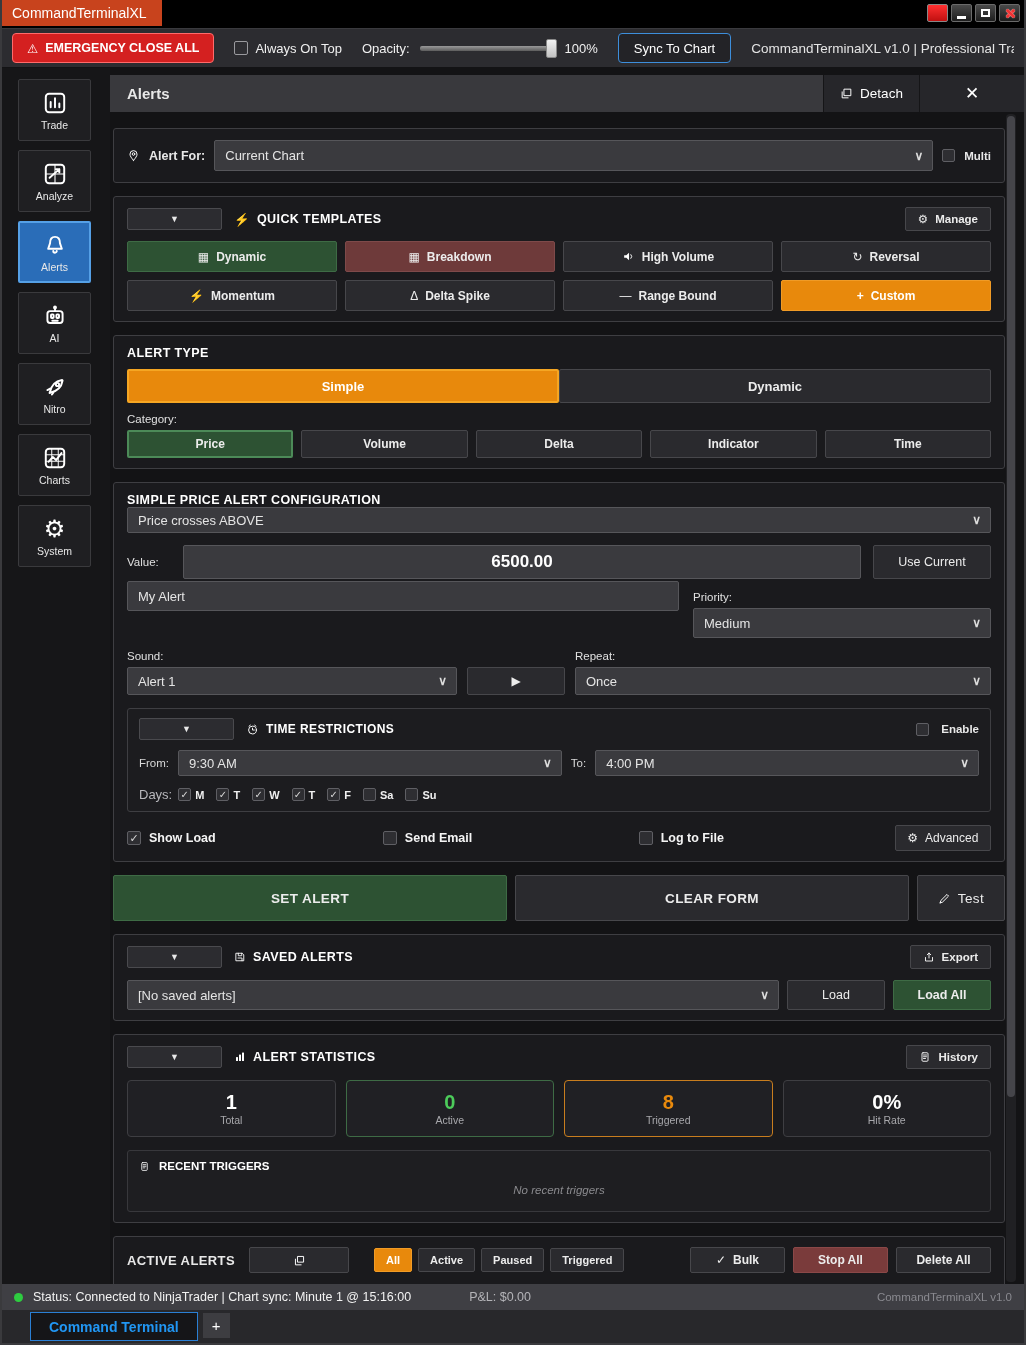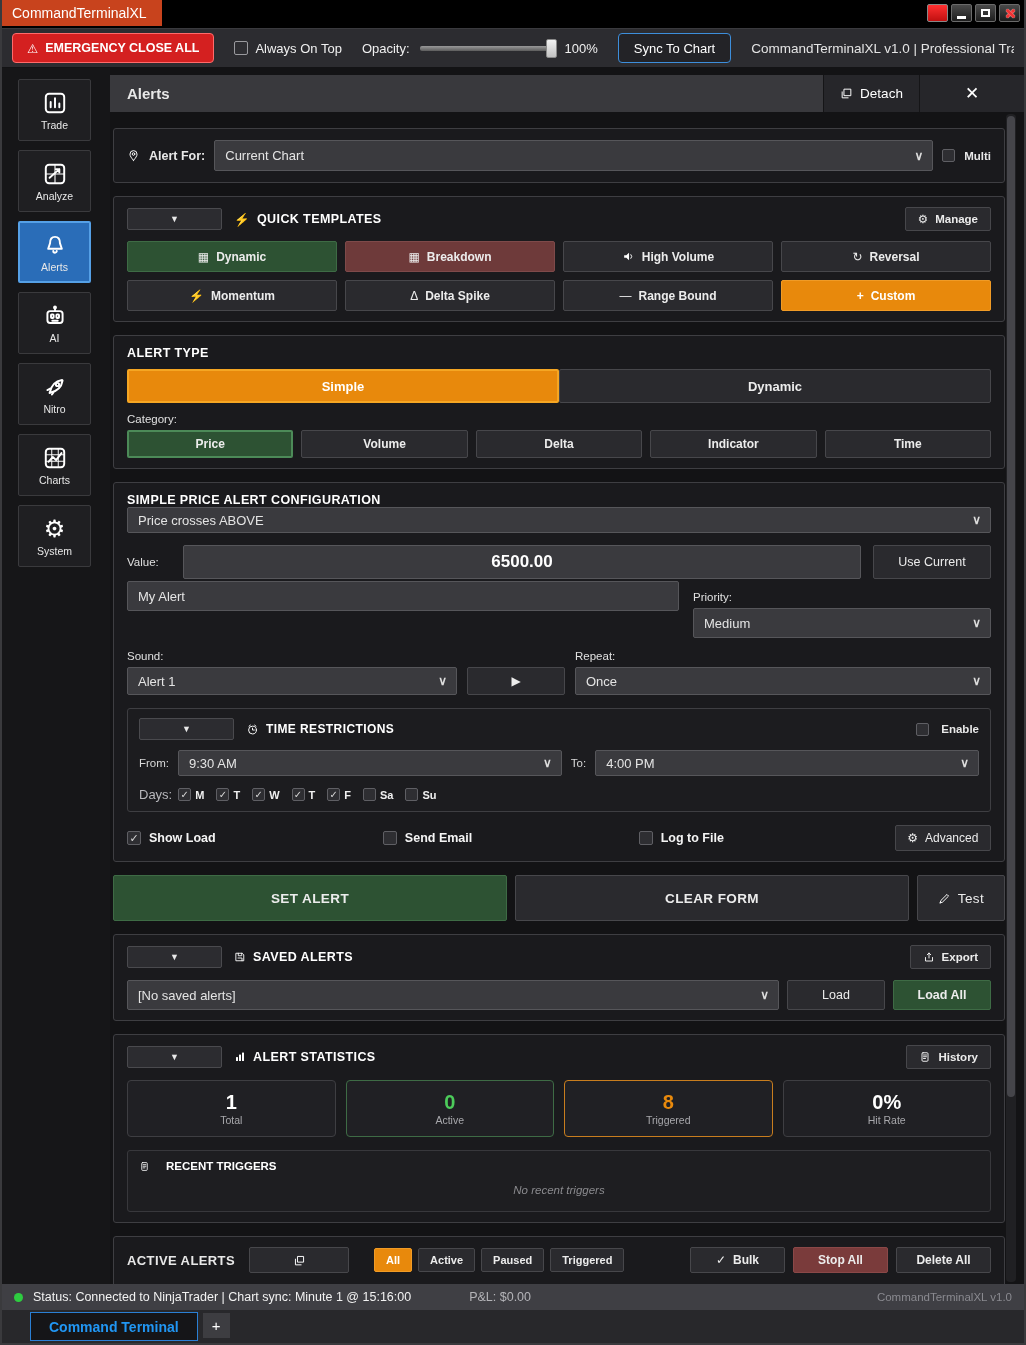--- a/index.html
+++ b/index.html
@@ -146,21 +146,21 @@
   .stat-grid { display:grid; grid-template-columns:repeat(4,1fr); gap:10px; margin-top:11px; }
   .stat-card { background:#202024; border:1px solid #3e3e42; border-radius:4px; height:57px;
     display:flex; flex-direction:column; align-items:center; justify-content:center; gap:2px; }
   .stat-card.green  { border-color:#3e6b45; }
   .stat-card.orange { border-color:#c87d1e; }
   .stat-value { font-size:20px; font-weight:bold; color:#fff; line-height:1; }
   .stat-value.green  { color:#4ccb5a; }
   .stat-value.orange { color:#e8890c; }
   .stat-label { font-size:10.5px; color:#a8a8ac; }
   .recent-box { background:#1e1e21; border:1px solid #38383c; border-radius:3px; padding:9px 11px; margin-top:13px; height:62px; }
-  .recent-title { font-size:11.5px; font-weight:bold; color:#fff; display:flex; gap:16px; align-items:center; }
+  .recent-title { font-size:11.5px; font-weight:bold; color:#fff; display:flex; gap:9px; align-items:center; }
   .recent-empty { text-align:center; font-size:11.5px; font-style:italic; color:#8a8a8e; margin-top:12px; }
 
   
   .panel.active-alerts { height:68px; overflow:hidden; margin-bottom:0; }
   .aa-row { display:flex; align-items:center; gap:9px; }
   .aa-title { font-size:13px; font-weight:bold; letter-spacing:.4px; }
   .btn-dup { width:100px; height:26px; }
   .filters { display:flex; gap:6px; margin-left:16px; }
   .filters .btn { height:24px; padding:0 11px; font-size:11px; }
   .aa-right { display:flex; gap:8px; margin-left:auto; }

